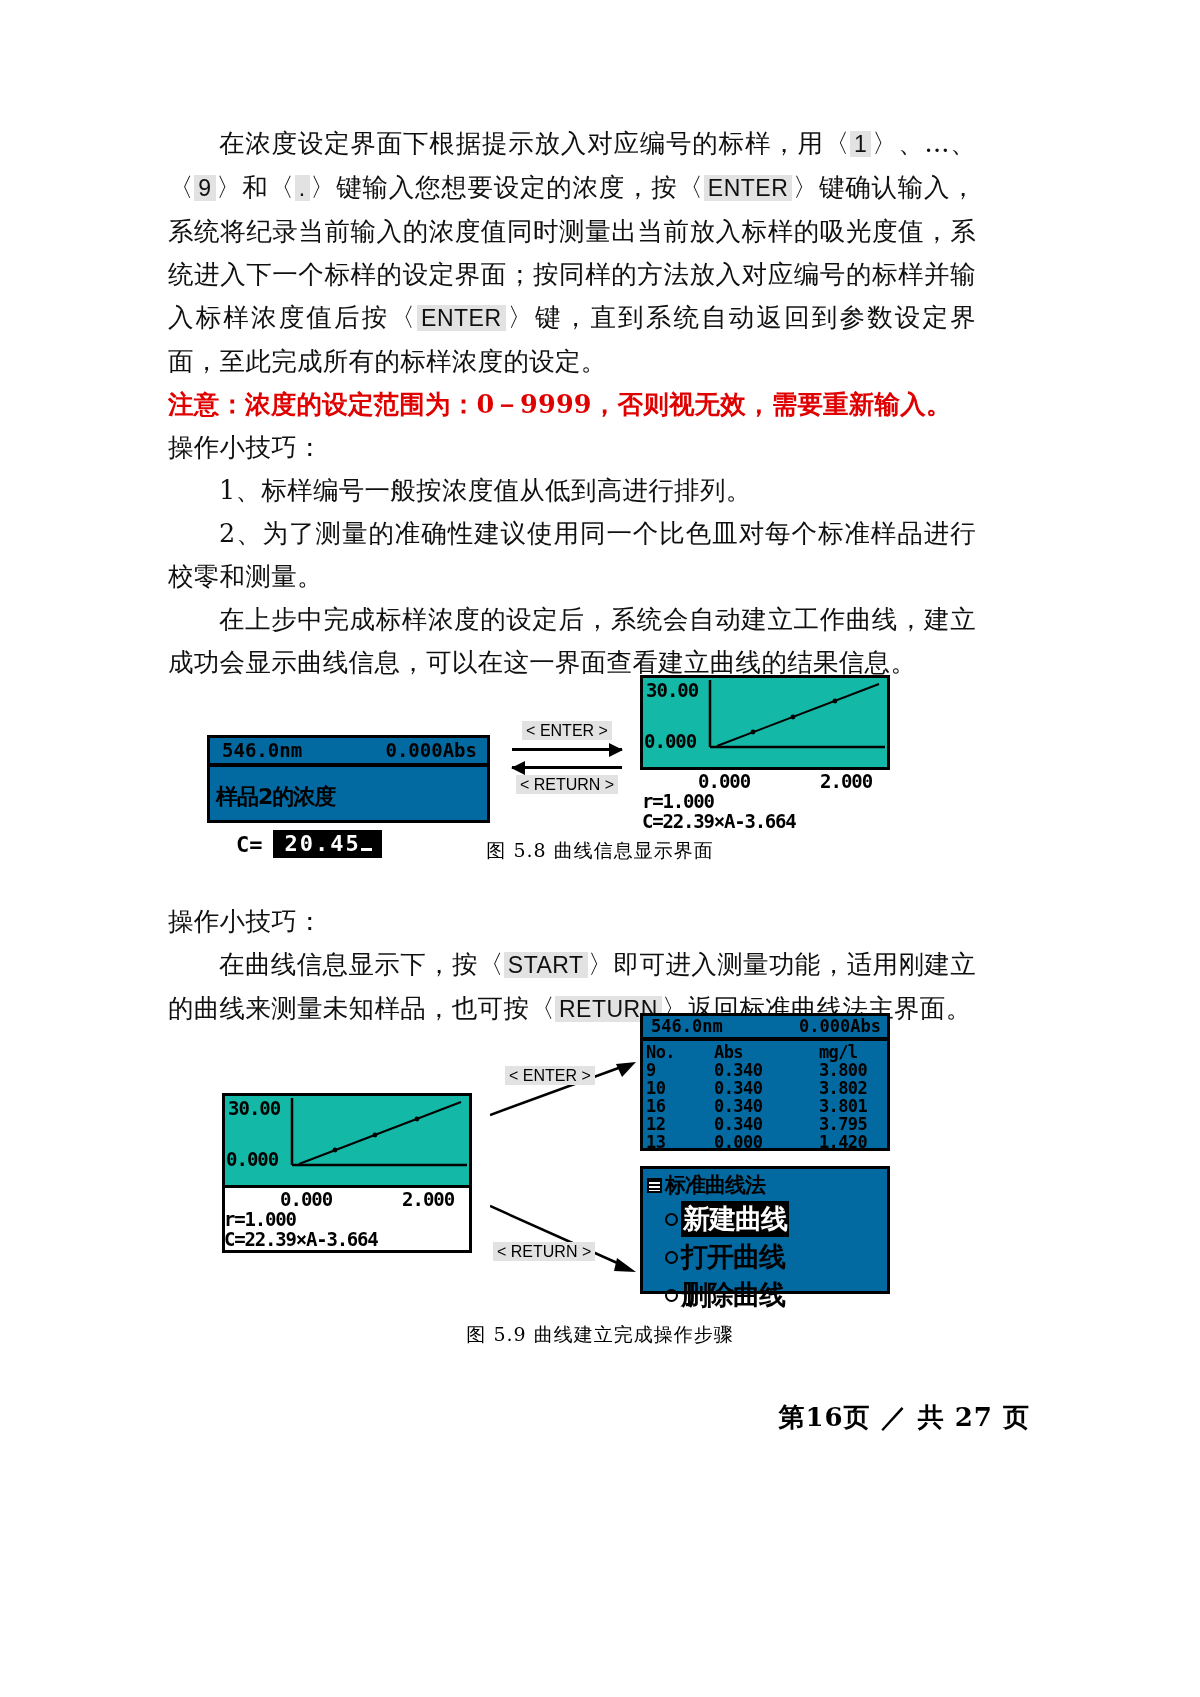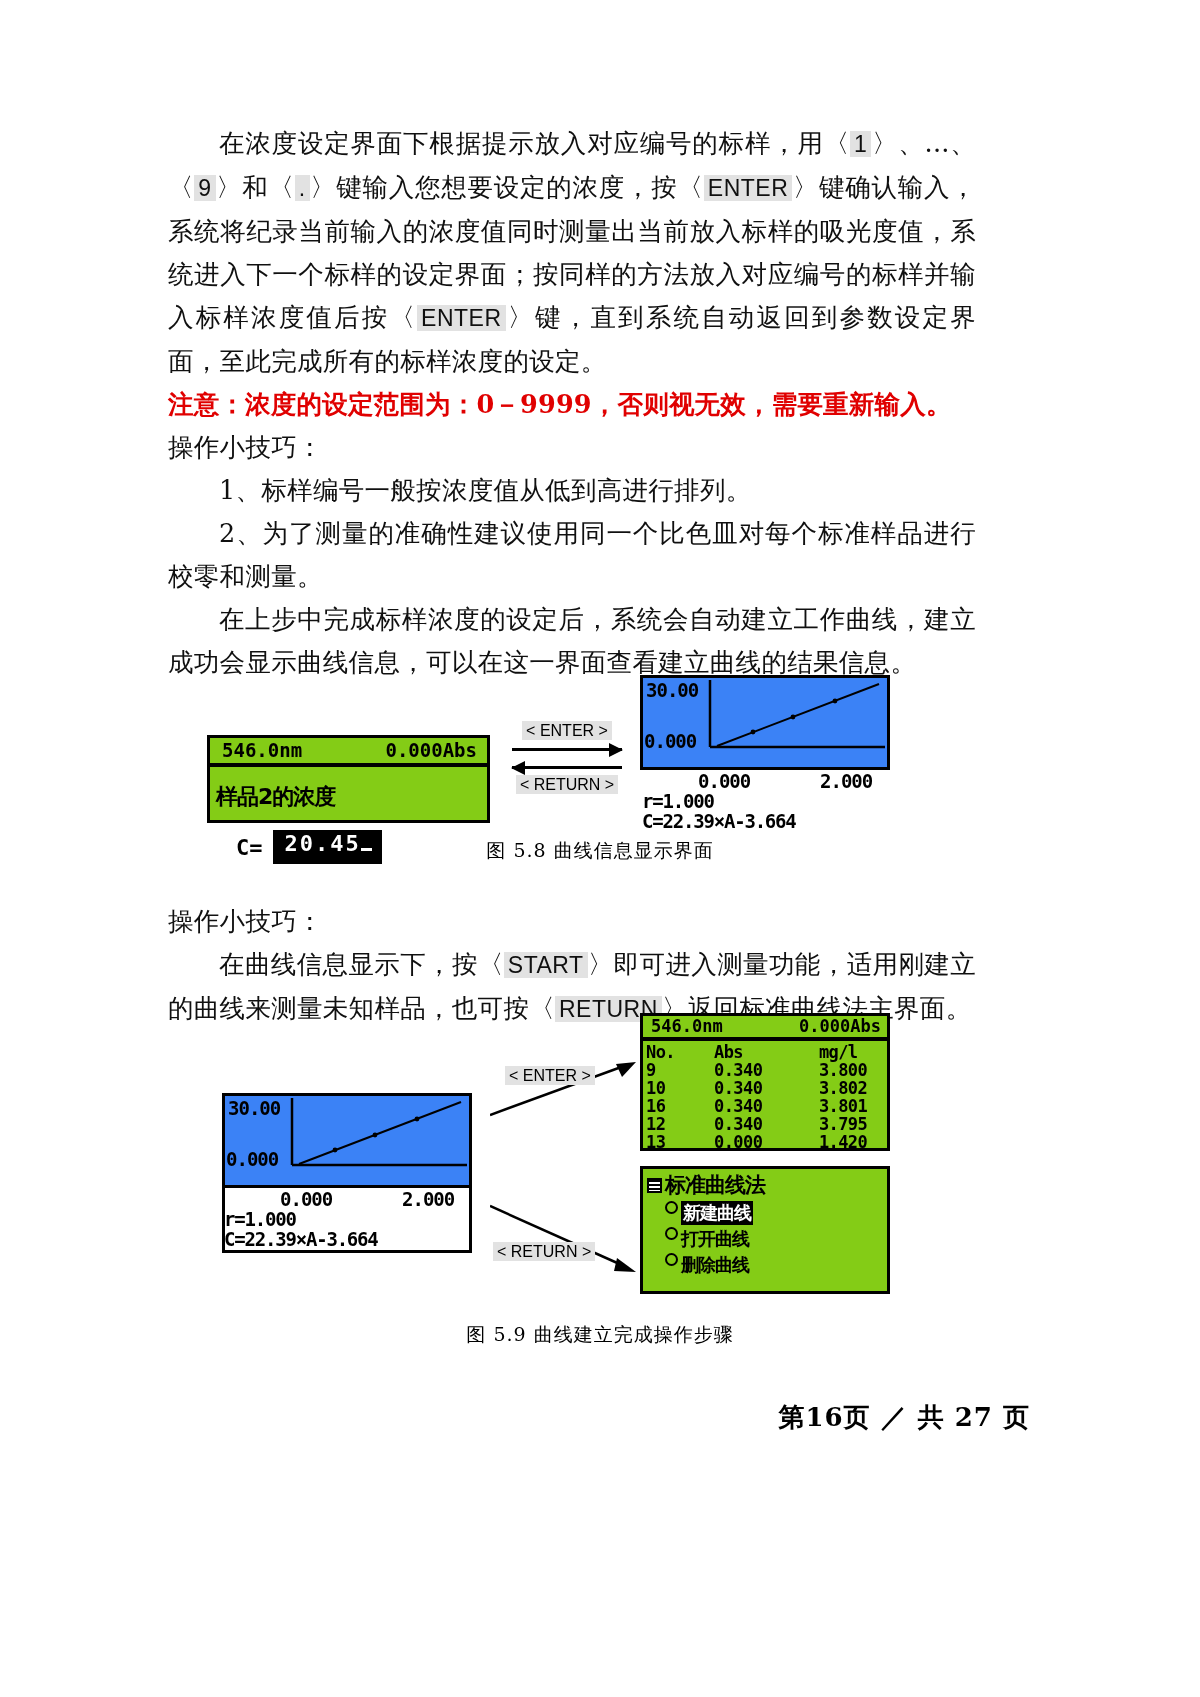--- a/index.html
+++ b/index.html
@@ -41,21 +41,21 @@
   }
   .warn{
     color:#e00000;
     font-weight:bold;
     letter-spacing:0.2px;
   }
 
   
   .lcd{
     position:absolute;
-    background:#84cc16;
+    background:#0369a1;
     border:3px solid #000;
     box-sizing:border-box;
     font-family:"DejaVu Sans Mono","Liberation Mono",monospace;
   }
   .lcd-head{
     display:flex;
     justify-content:space-between;
     align-items:center;
     padding:1px 10px 2px 12px;
     border-bottom:4px solid #000;
@@ -76,21 +76,21 @@
     margin:9px 0 18px 0;
     letter-spacing:-1px;
   }
   #lcd-conc .crow{
     display:flex;align-items:center;
     font-weight:bold;font-size:22px;
     margin-left:20px;
   }
   #lcd-conc .cval{
     background:#000;color:#fff;
-    padding:1px 10px 8px 12px;
+    padding:1px 10px 2px 12px;
     margin-left:10px;
     letter-spacing:2px;
     text-align:center;
   }
   #lcd-conc .cur{
     color:#fff;border-bottom:3px solid #fff;
     display:inline-block;width:11px;
   }
 
   
@@ -118,21 +118,21 @@
     width:0;height:0;
     border-top:7px solid transparent;
     border-bottom:7px solid transparent;
     border-right:14px solid #000;
   }
 
   
   .chart{
     position:absolute;
     border:3px solid #000;
-    background:#3b82f6;
+    background:#14b8a6;
     box-sizing:border-box;
     font-family:"DejaVu Sans Mono","Liberation Mono",monospace;
   }
   .chart .ytop{
     position:absolute;left:3px;top:1px;font-size:19px;font-weight:bold;letter-spacing:-1px;
   }
   .chart .ybot{
     position:absolute;left:1px;font-size:19px;font-weight:bold;letter-spacing:-1px;
   }
   .chart .x0{
@@ -179,23 +179,23 @@
     font-weight:bold;font-size:21px;
     padding:2px 0 1px 4px;letter-spacing:-1px;
   }
   #lcd-menu .mbox{
     display:inline-block;width:15px;height:15px;
     border:2.5px solid #000;margin-right:3px;
     background:repeating-linear-gradient(to bottom,#000 0 2px,#fff 2px 4px);
     box-sizing:border-box;
   }
   #lcd-menu .mitem{
-    display:flex;align-items:flex-start;
+    display:flex;align-items:center;
     font-family:"DejaVu Sans",sans-serif;
-    font-weight:bold;font-size:18px;
+    font-weight:bold;font-size:27px;
     padding:1px 0 1px 22px;letter-spacing:-1px;
   }
   #lcd-menu .radio{
     width:13px;height:13px;border:2.5px solid #000;border-radius:50%;
     margin-right:3px;box-sizing:border-box;flex:none;
   }
   #lcd-menu .sel{
     background:#000;color:#fff;padding:0 2px;
   }
 

